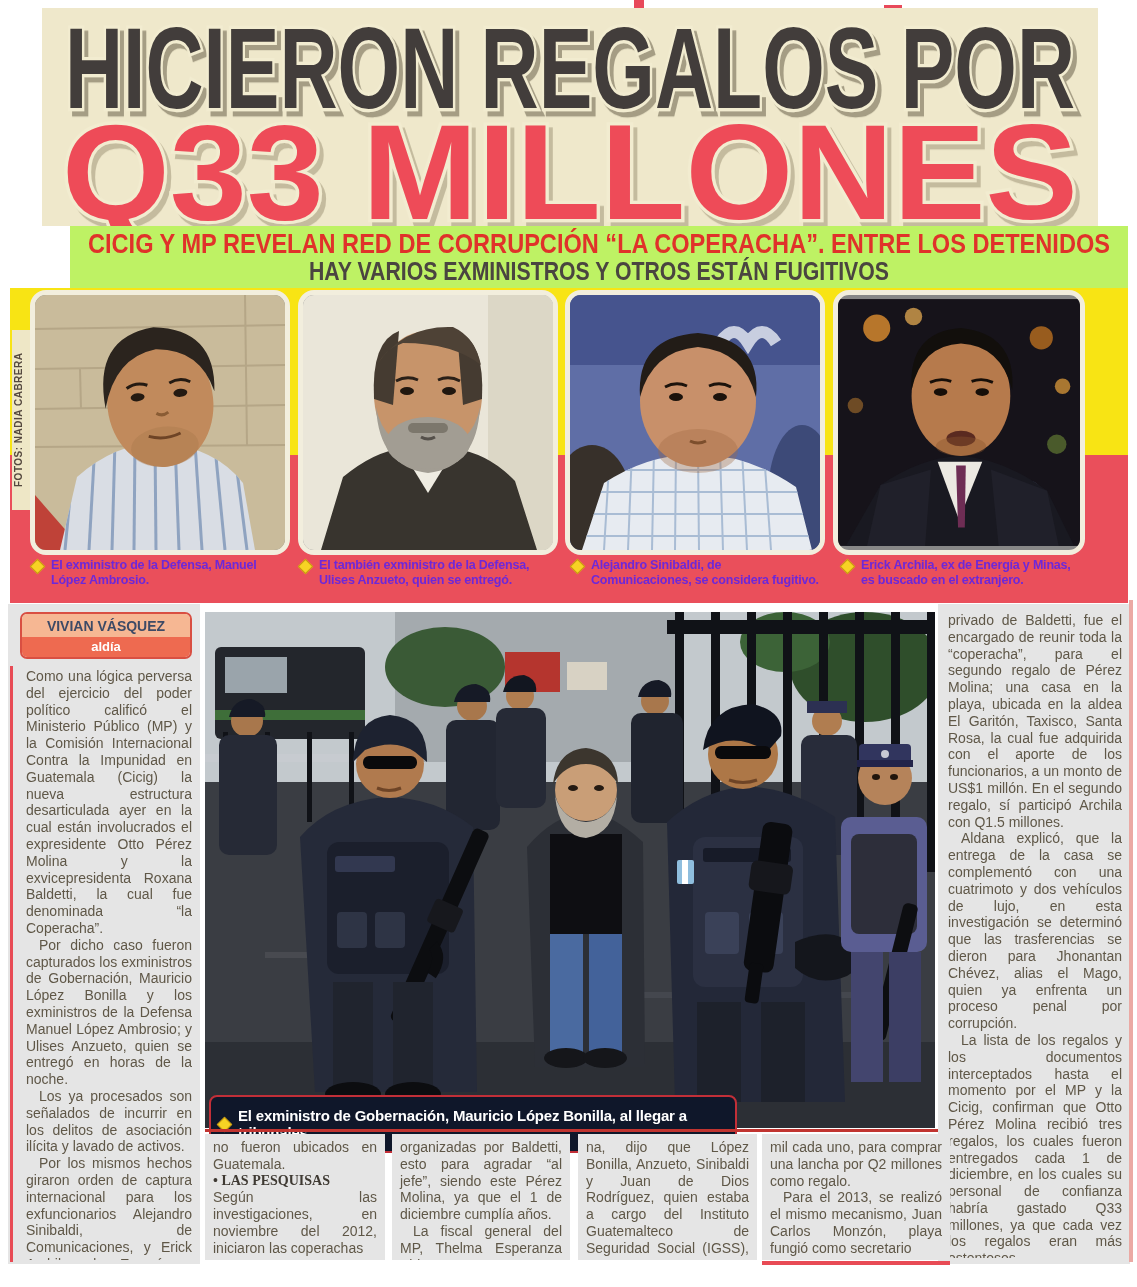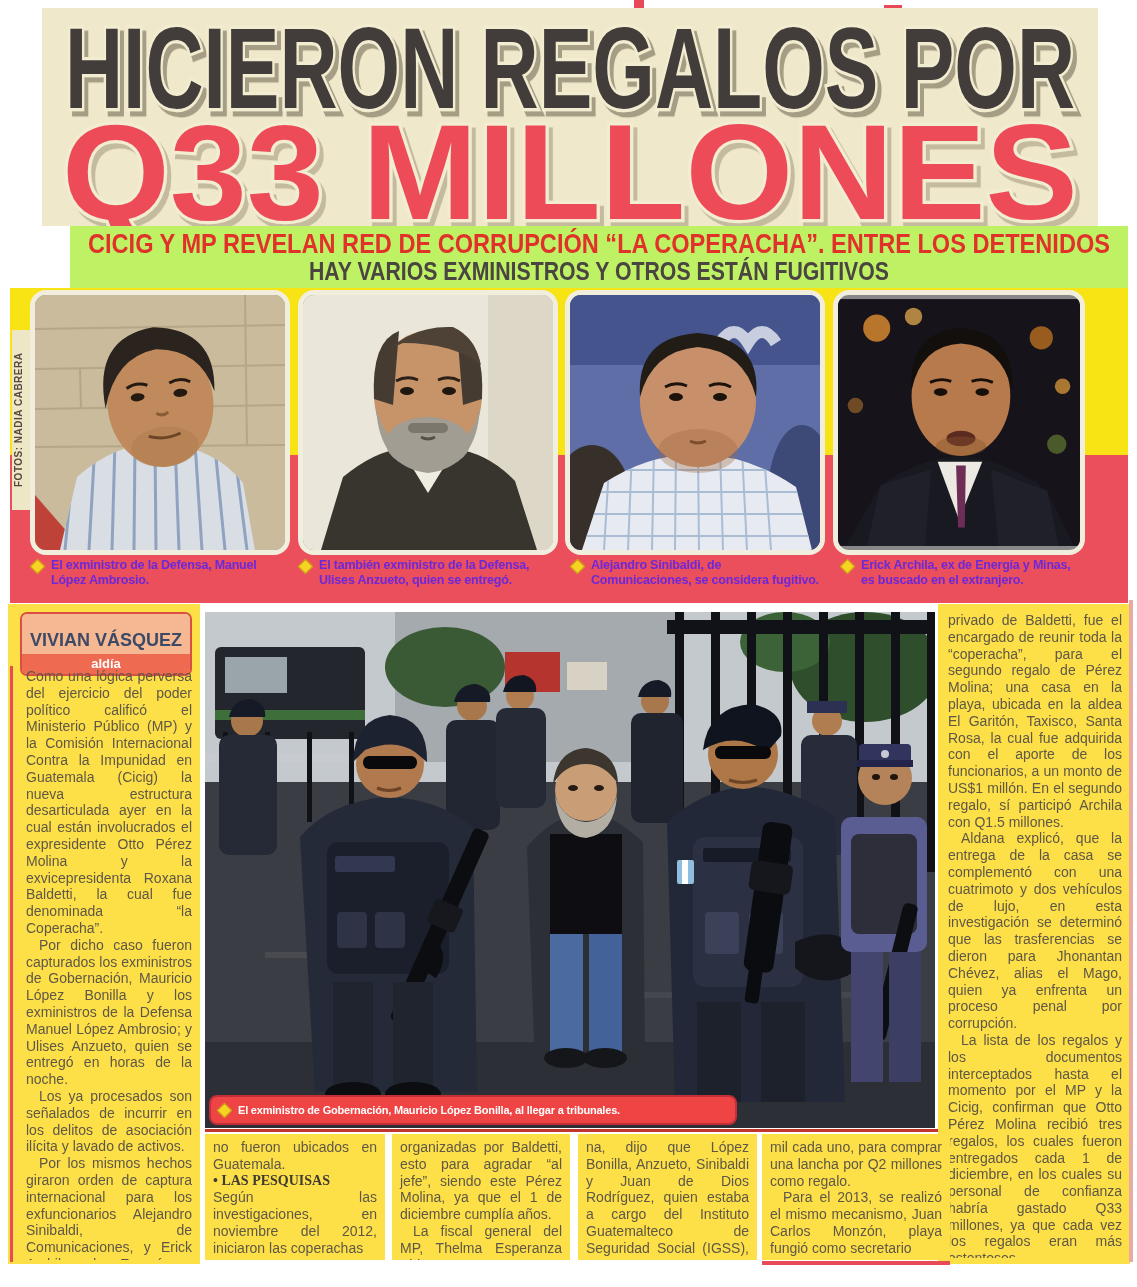--- a/index.html
+++ b/index.html
@@ -34,44 +34,44 @@
   .mugcard svg{width:100%;height:100%;display:block;}
   .mugcaption{top:558px;height:42px;color:#6d28d9;font-size:12.5px;font-weight:bold;
        line-height:1.16;letter-spacing:-.2px;display:flex;}
   .diamond{flex:0 0 9px;width:9px;height:9px;background:#f7d324;border:1px solid #c79a10;
        transform:rotate(45deg);margin:3px 8px 0 0;}
   .mugcaption .ctext{flex:1;}
 
   
   .byline{left:20px;top:612px;width:168px;border:2px solid #d94f42;border-radius:7px;
        overflow:hidden;}
-  .byline .author{background:#f6b793;color:#3d4a66;font-weight:bold;font-size:18px;
-       text-align:center;padding:16px 0 3px;}
+  .byline .author{background:#f6b793;color:#3d4a66;font-weight:bold;font-size:14px;
+       text-align:center;padding:4px 0 3px;}
   .byline .brand{background:#ee6a50;color:#ffffff;font-weight:bold;font-size:13px;
        text-align:center;padding:2px 0 3px;}
 
   
-  .cream{background:#fde047;}
+  .cream{background:#e5e5e5;}
   .body-text{font-size:14px;line-height:1.2;color:#5f5747;text-align:justify;
        overflow:hidden;}
   .body-text p{margin:0;}
   .body-text p.ind{text-indent:13px;}
   .redline-v{left:10px;top:666px;width:3px;height:596px;background:#e84b55;}
   .left-col-bg{left:8px;top:604px;width:192px;height:660px;}
   .left-col{left:26px;top:668px;width:166px;height:592px;}
   .right-col-bg{left:938px;top:604px;width:192px;height:660px;}
   .right-col{left:948px;top:612px;width:174px;height:646px;}
 
   
   .main-photo{left:205px;top:612px;width:730px;height:516px;overflow:hidden;background:#3a3d43;}
   .main-photo svg{width:100%;height:100%;display:block;}
-  .main-caption{left:209px;top:1095px;width:508px;height:24px;background:#ef4444;
+  .main-caption{left:209px;top:1095px;width:508px;height:24px;background:#0f172a;
        border:2px solid #c22f38;border-radius:8px;color:#fff;font-weight:bold;
-       font-size:11px;letter-spacing:-.2px;display:flex;align-items:center;
-       padding:1px 8px;}
+       font-size:15px;letter-spacing:-.2px;display:flex;align-items:center;
+       padding:15px 8px;}
   .main-caption .diamond{margin:0 8px 0 0;}
   .redline-h{left:205px;top:1129px;width:747px;height:3px;background:#c13430;}
 
   
   .bottom-box{top:1134px;height:126px;padding:5px 8px;box-sizing:border-box;}
   .pesquisas{font-weight:bold;color:#3f3a33;font-size:14px;margin:10px 0 2px;font-family:Liberation Serif, serif;}
   .end-rule{left:762px;top:1261px;width:188px;height:4px;background:#e84b55;}
   .page-edge{left:1129px;top:600px;width:4px;height:662px;background:#eba9a4;}
 </style>
 </head>

